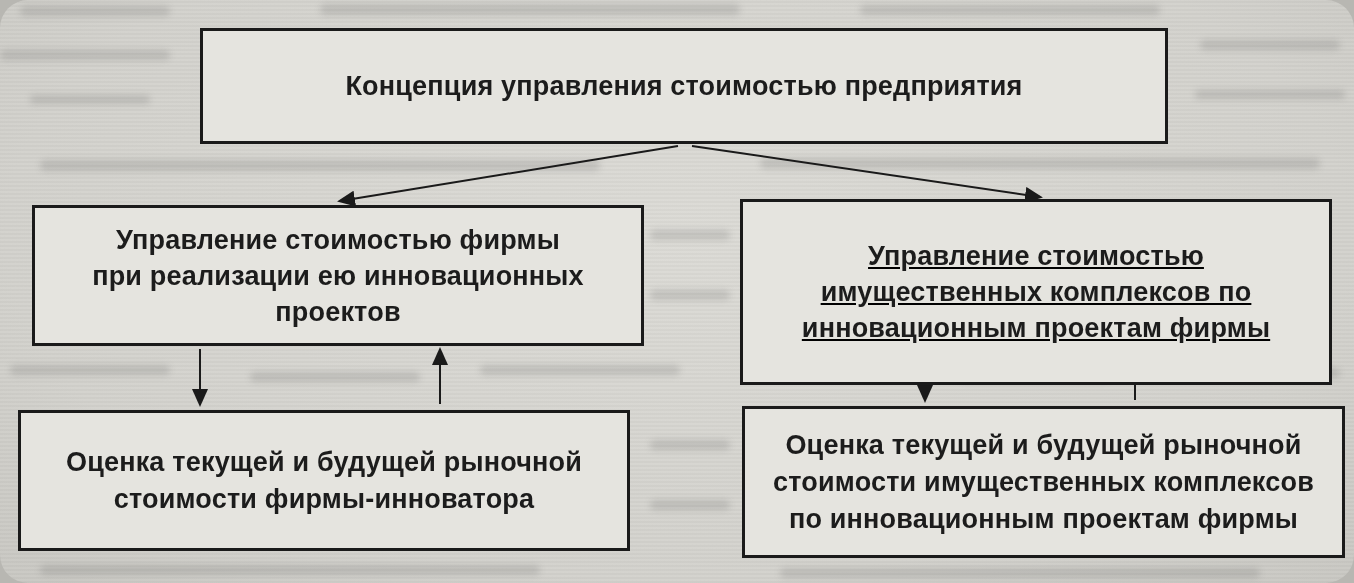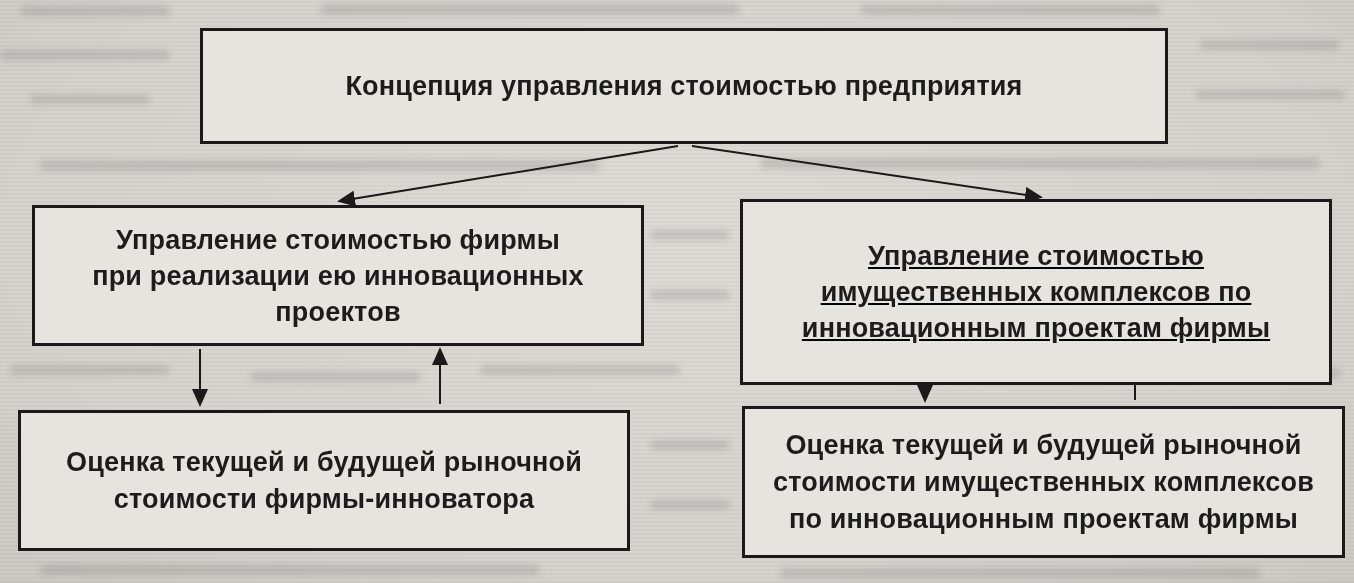--- a/index.html
+++ b/index.html
@@ -10,20 +10,21 @@
   }
   .page {
     position: relative;
     width: 1354px;
     height: 583px;
     background: #d7d6d1;
     background-image:
       repeating-linear-gradient(0deg, rgba(0,0,0,0.025) 0 2px, rgba(255,255,255,0.02) 2px 4px),
       radial-gradient(ellipse at 50% 40%, #dcdbd6 0%, #d3d2cd 70%, #c9c8c3 100%);
     overflow: hidden;
+    border-radius: 28px;
   }
   
   .smudge {
     position: absolute;
     background: rgba(70, 70, 68, 0.16);
     filter: blur(3px);
     border-radius: 6px;
     pointer-events: none;
   }
   .box {

